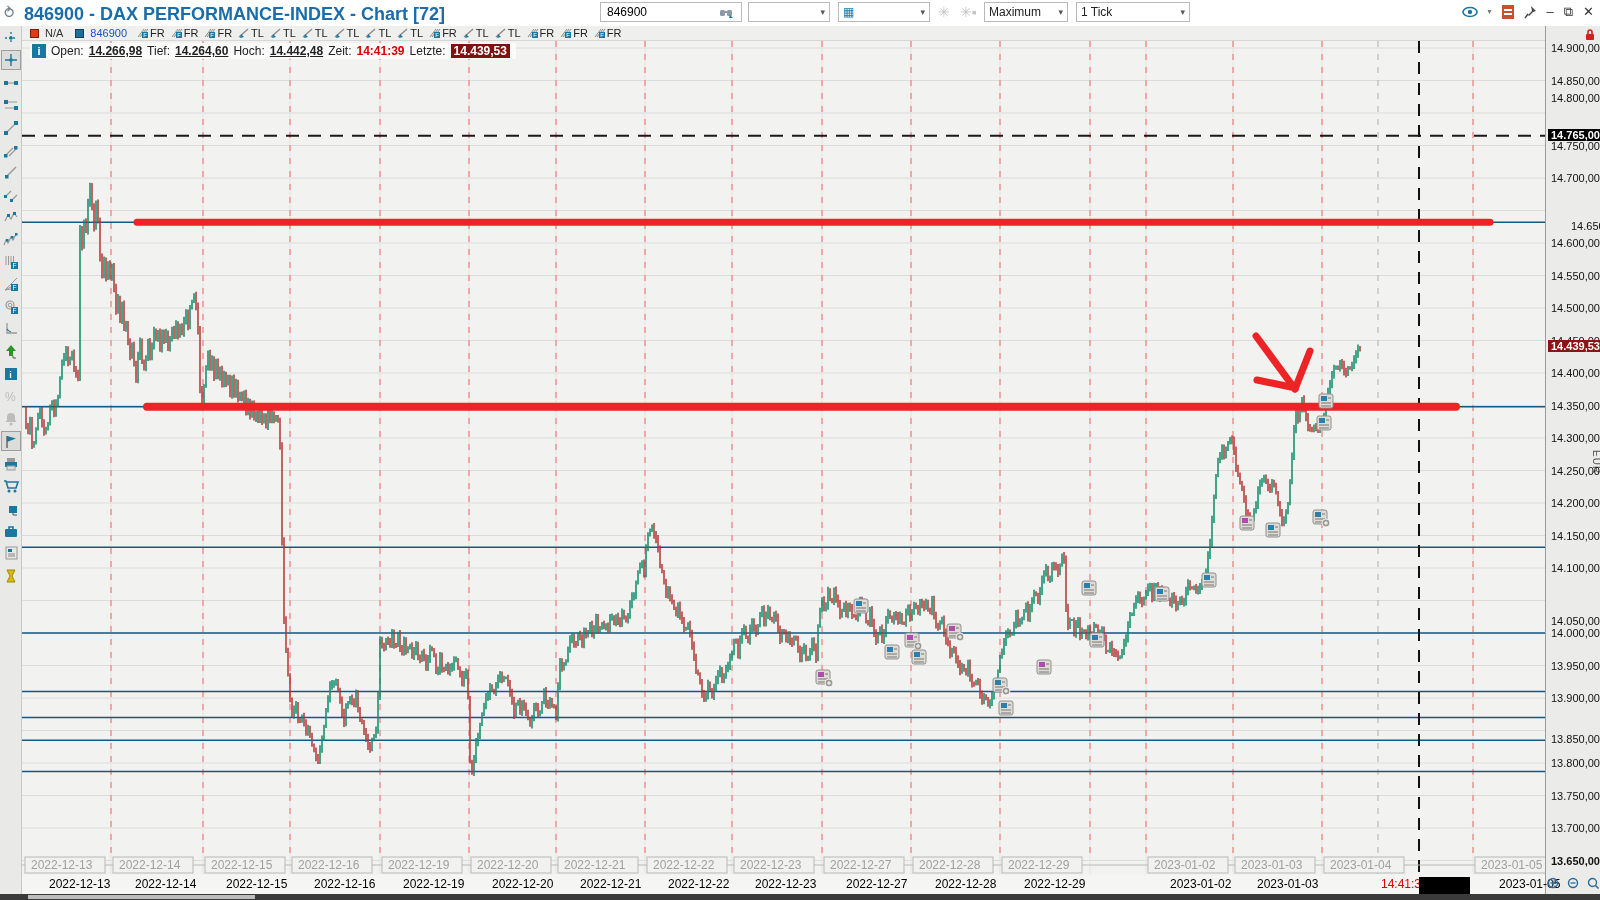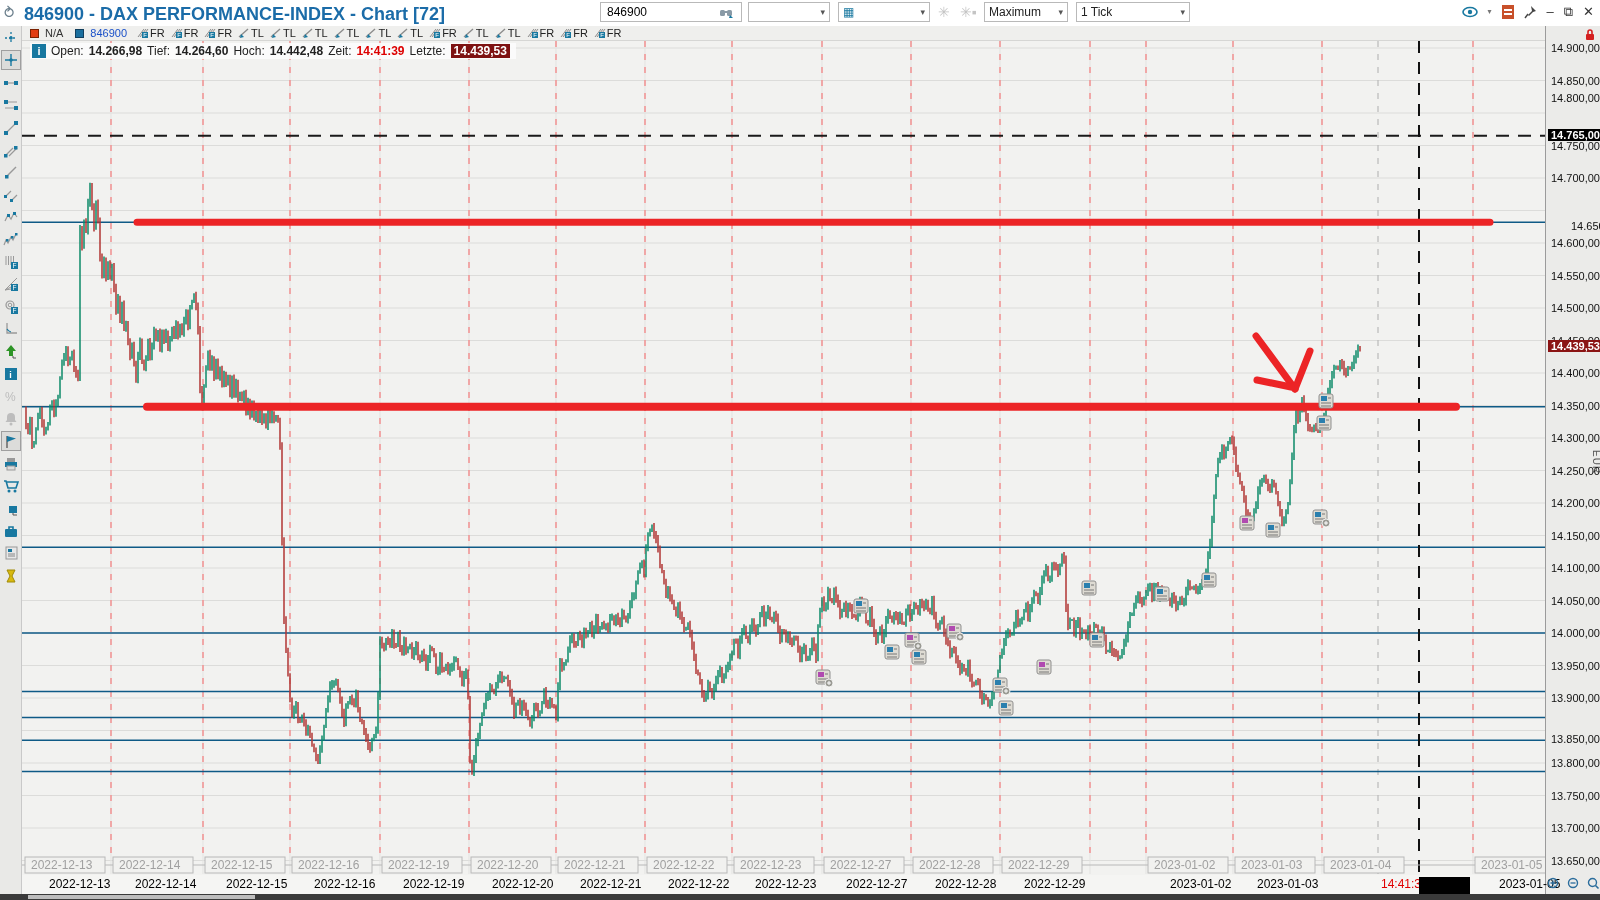--- a/index.html
+++ b/index.html
@@ -35,21 +35,21 @@
   #sidebar{position:absolute;left:0;top:26px;width:22px;height:868px;background:#e9e9e7;border-right:1px solid #c9c9c9;box-sizing:border-box;}
   .tool{position:absolute;left:1px;width:20px;height:20px;display:flex;align-items:center;justify-content:center;}
   .tool.sel{background:#dcdcda;border:1px solid #9f9f9f;box-sizing:border-box;}
   
   #chart{position:absolute;left:22px;top:41px;width:1523px;height:834px;background:#f2f2f0;}
   #chart svg{position:absolute;left:0;top:0;}
   
   #infobar{position:absolute;left:8px;top:2px;height:16px;background:rgba(252,252,252,.92);
            display:flex;align-items:center;gap:5px;font-size:12px;color:#222;padding:0 6px 0 2px;white-space:nowrap;}
   #infobar .lbl{color:#222;}
-  #infobar b{font-weight:bold;}
+  #infobar b{font-weight:bold;text-decoration:underline;}
   #i-ico{width:14px;height:14px;background:#1878a0;color:#fff;font-weight:bold;font-size:11px;
          display:flex;align-items:center;justify-content:center;}
   .redtxt{color:#dd0000;font-weight:bold;}
   #last-badge{background:#7e1212;color:#fff;font-weight:bold;padding:0 3px;}
   
   #paxis{position:absolute;left:1545px;top:26px;width:55px;height:868px;background:#ebebe9;border-left:1px solid #9b9b9b;box-sizing:border-box;}
   .pl{position:absolute;left:5px;font-size:11px;color:#111;white-space:nowrap;}
   .pbadge{position:absolute;left:2px;font-size:11px;font-weight:bold;padding:0 3px;white-space:nowrap;}
   #eur{position:absolute;right:-2px;top:424px;font-size:10px;color:#555;writing-mode:vertical-rl;letter-spacing:1px;}
   #axis-lock{position:absolute;right:4px;top:2px;}
@@ -1389,29 +1389,29 @@
         <div class="pl" style="top: 243.5px;">14.550,00</div>
         <div class="pl" style="top: 276px;">14.500,00</div>
         <div class="pl" style="top: 308.5px;">14.450,00</div>
         <div class="pl" style="top: 341px;">14.400,00</div>
         <div class="pl" style="top: 373.5px;">14.350,00</div>
         <div class="pl" style="top: 406px;">14.300,00</div>
         <div class="pl" style="top: 438.5px;">14.250,00</div>
         <div class="pl" style="top: 471px;">14.200,00</div>
         <div class="pl" style="top: 503.5px;">14.150,00</div>
         <div class="pl" style="top: 536px;">14.100,00</div>
-        <div class="pl" style="top: 569px;">14.050,00</div>
+        <div class="pl" style="top: 589px;">14.050,00</div>
         <div class="pl" style="top: 601px; text-align: right;">14.000,00</div>
         <div class="pl" style="top: 633.5px;">13.950,00</div>
         <div class="pl" style="top: 666px;">13.900,00</div>
         <div class="pl" style="top: 698.5px; margin-top: 8px;">13.850,00</div>
         <div class="pl" style="top: 731px;">13.800,00</div>
         <div class="pl" style="top: 763.5px;">13.750,00</div>
         <div class="pl" style="top: 796px;">13.700,00</div>
-        <div class="pl" style="top: 828.5px;">13.650,00</div>
+        <div class="pl" style="top: 828.5px; font-weight: bold;">13.650,00</div>
         <div class="pbadge" style="background: rgb(0, 0, 0); color: rgb(255, 255, 255); top: 102.75px;">14.765,00</div>
         <div class="pbadge" style="background: rgb(139, 20, 20); color: rgb(255, 255, 255); top: 314.305px;">14.439,53</div>
       </div>
   </div>
 
   <div id="datebar">
       <span class="dlab" style="left: 27px;">2022-12-13</span>
       <span class="dlab" style="left: 113px;">2022-12-14</span>
       <span class="dlab" style="left: 204px;">2022-12-15</span>
       <span class="dlab" style="left: 292px;">2022-12-16</span>

